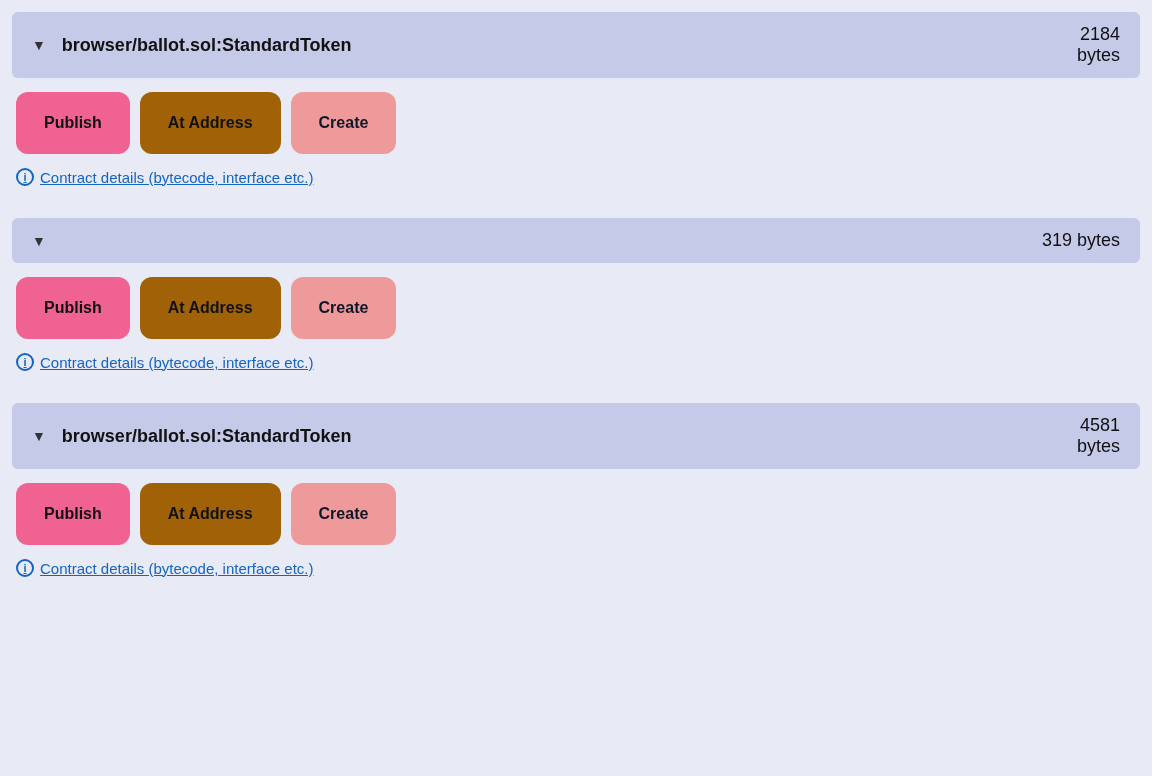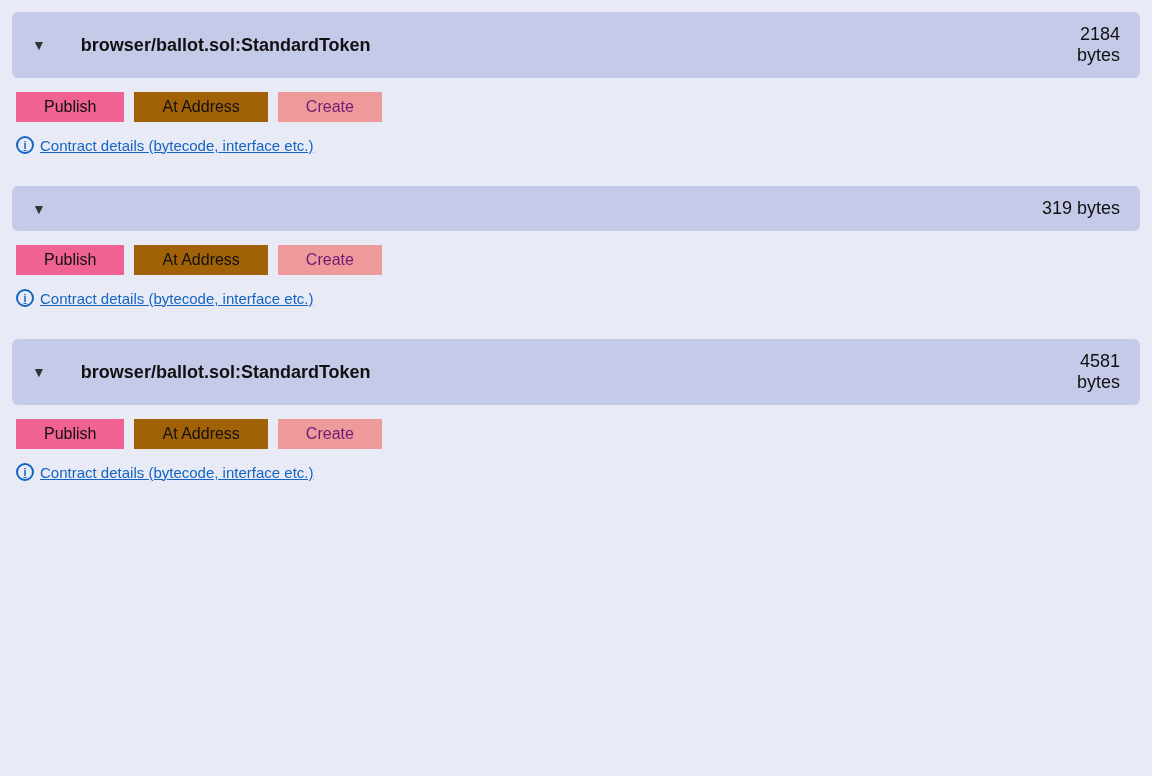--- a/index.html
+++ b/index.html
@@ -39,60 +39,59 @@
     .chevron {
       font-size: 14px;
       color: #333;
       cursor: pointer;
     }
 
     .contract-name {
       font-size: 18px;
       font-weight: bold;
       color: #111;
-      margin-left: 19px;
     }
 
     .contract-size {
       font-size: 18px;
       font-weight: normal;
       color: #111;
       text-align: right;
       white-space: nowrap;
     }
 
     .contract-actions {
       display: flex;
       align-items: center;
       gap: 10px;
       padding: 0 4px 14px 4px;
     }
 
     .btn {
-      padding: 6px 28px;
+      padding: 22px 28px;
       border: none;
-      border-radius: 0;
+      border-radius: 12px;
       font-size: 16px;
-      font-weight: 400;
+      font-weight: 700;
       cursor: pointer;
     }
 
     .btn-publish {
       background-color: #f06292;
       color: #111;
     }
 
     .btn-at-address {
       background-color: #a16207;
       color: #111;
     }
 
     .btn-create {
       background-color: #ef9a9a;
-      color: #701a75;
+      color: #0f172a;
     }
 
     .contract-details-link {
       display: flex;
       align-items: center;
       gap: 6px;
       padding: 0 4px 16px 4px;
       color: #1565c0;
       text-decoration: underline;
       font-size: 15px;

